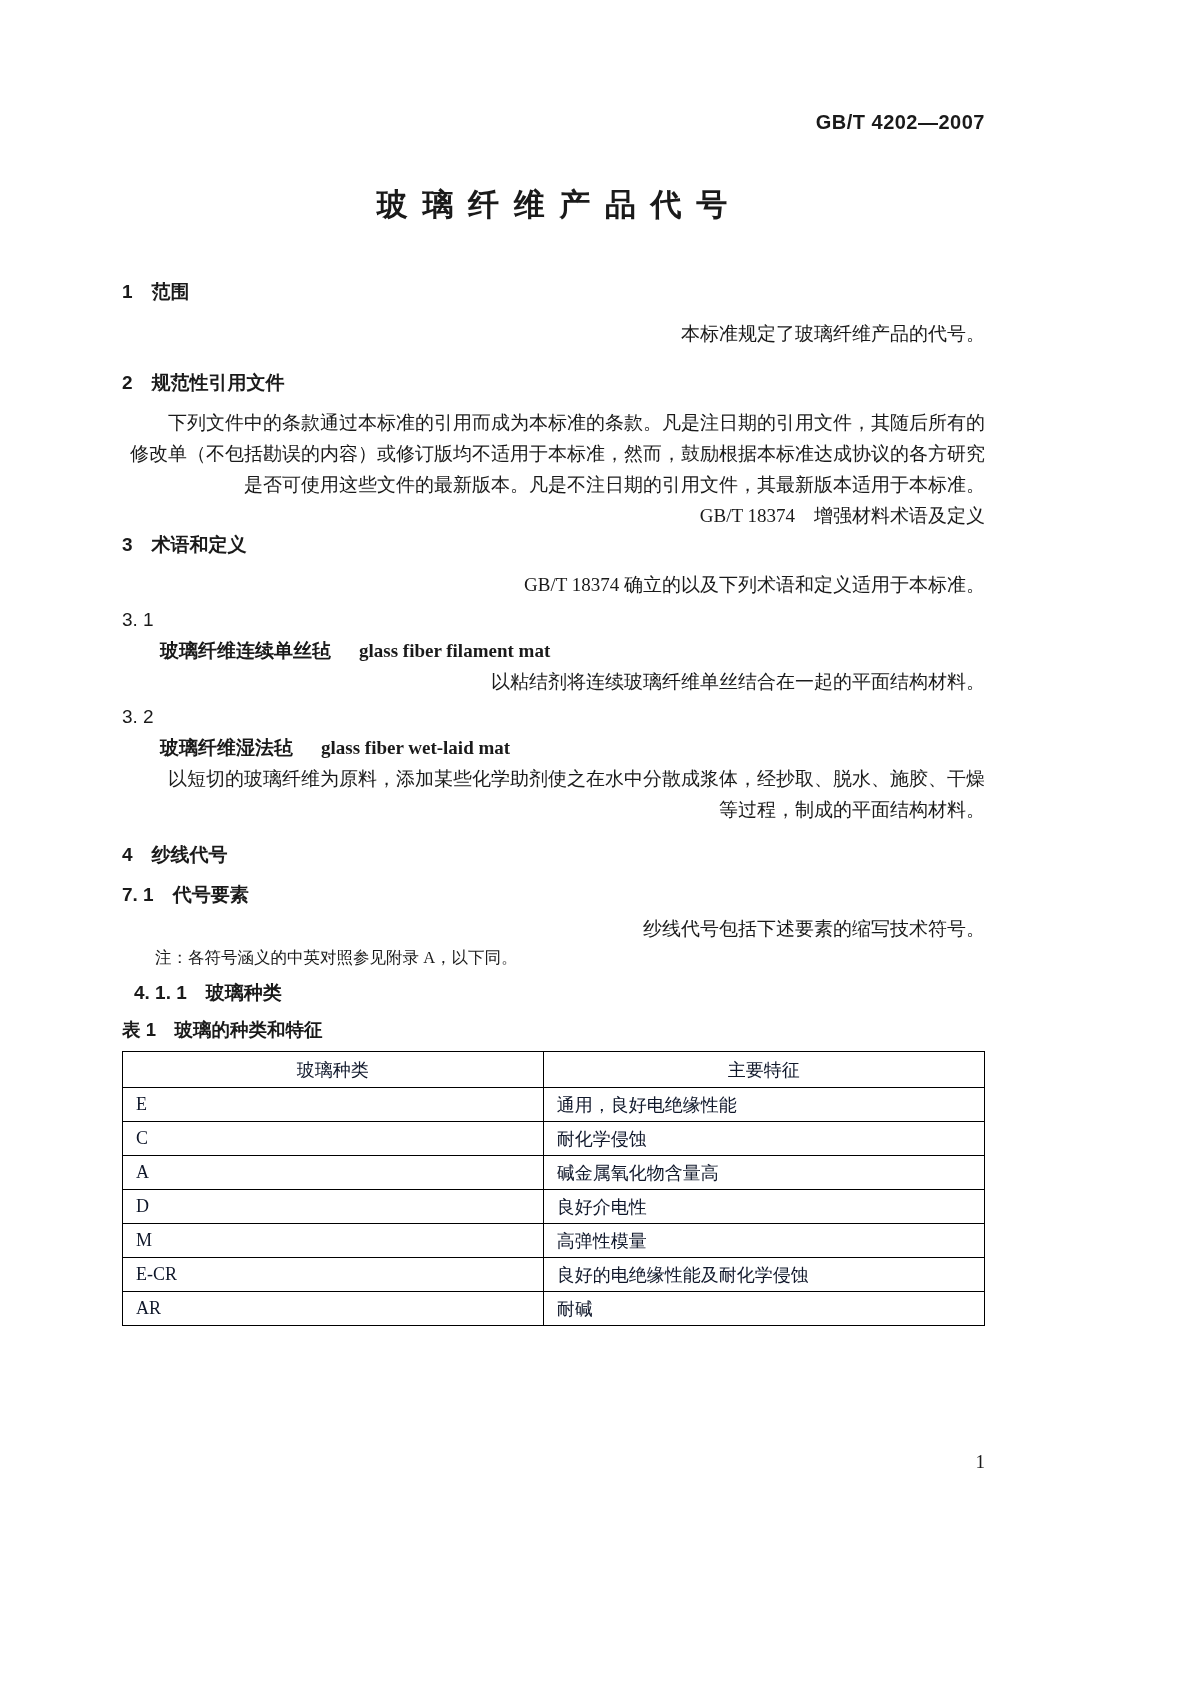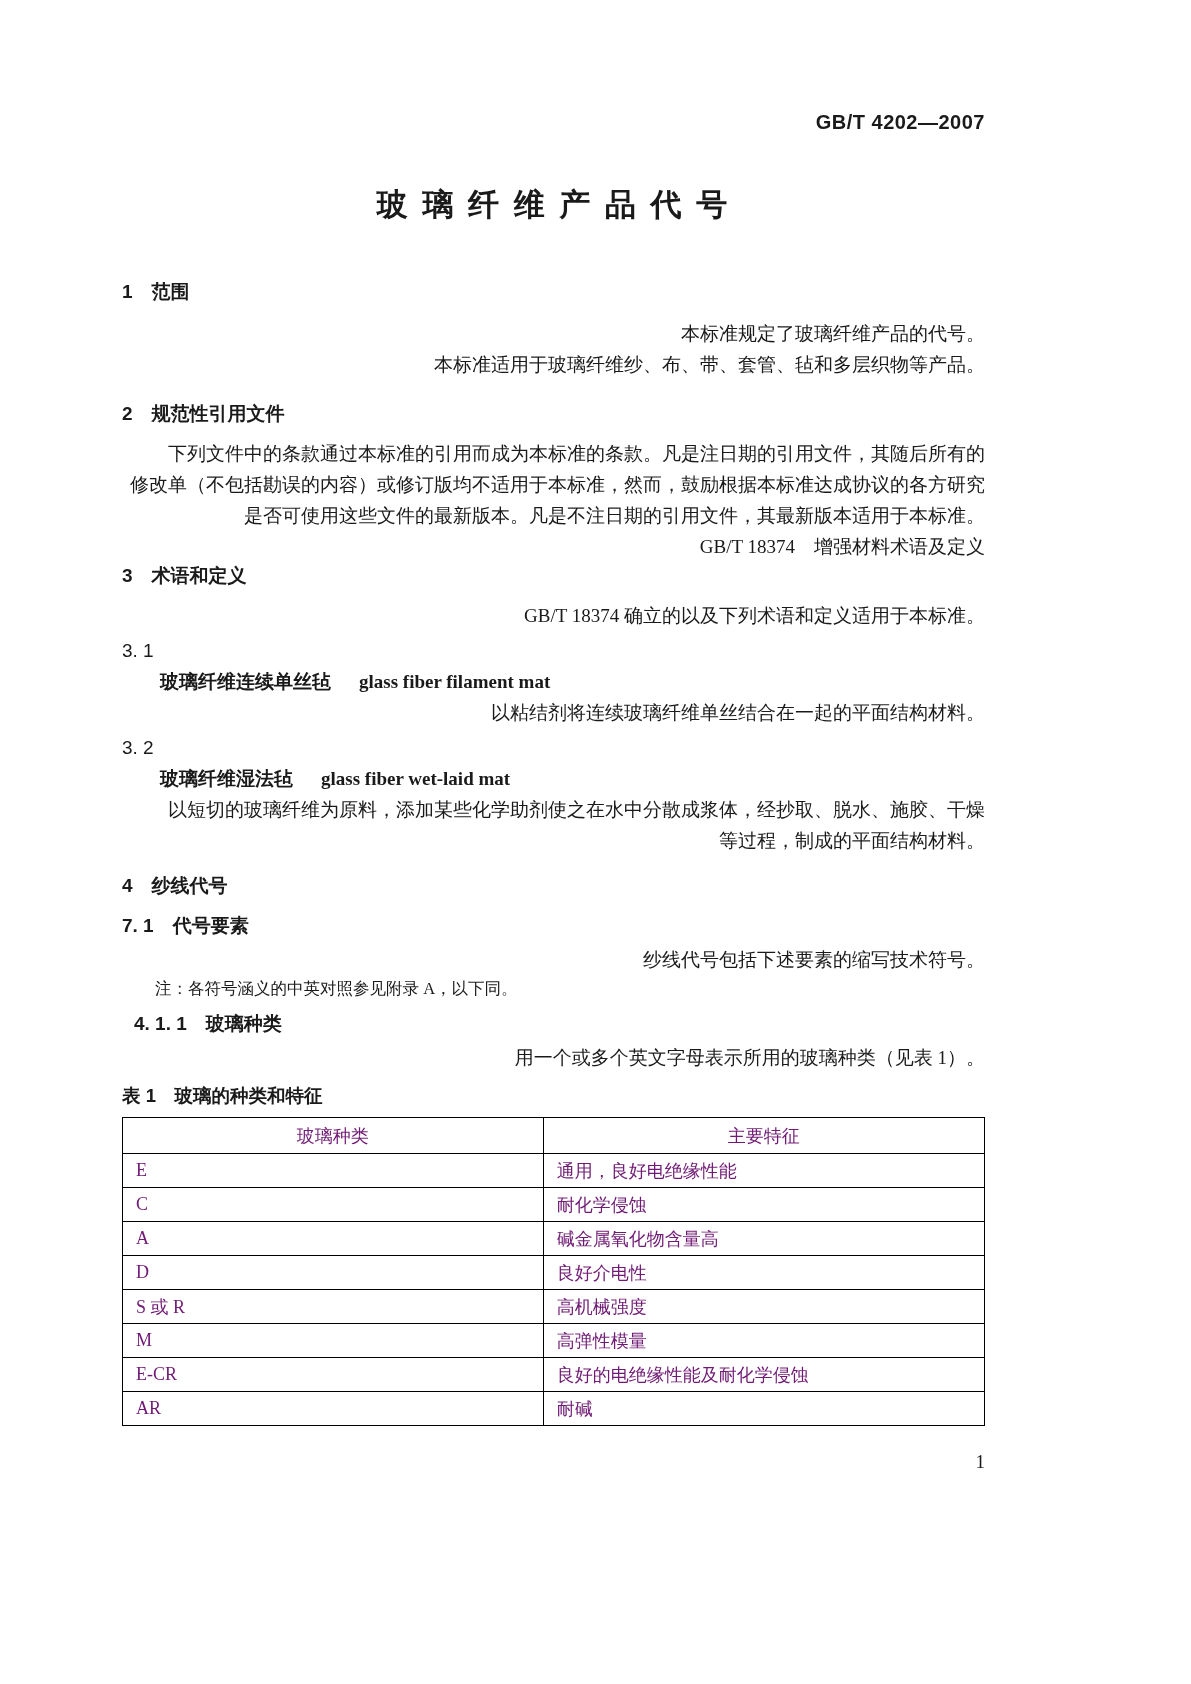--- a/index.html
+++ b/index.html
@@ -94,21 +94,21 @@
   table.t1 {
     margin-top: 8px;
     width: 100%;
     border-collapse: collapse;
     border: 1.5px solid #000;
   }
   table.t1 th, table.t1 td {
     border: 1px solid #000;
     font-size: 18px;
     font-weight: 400;
-    color: #701a75;
+    color: #0f172a;
   }
   table.t1 th {
     height: 36px;
     text-align: center;
     vertical-align: middle;
   }
   table.t1 td {
     height: 34px;
     vertical-align: middle;
     padding: 0 13px;
@@ -129,21 +129,20 @@
 
 <div class="page">
   <div class="content">
 
     <div class="doc-number">GB/T 4202—2007</div>
 
     <h1 class="doc-title">玻 璃 纤 维 产 品 代 号</h1>
 
     <h2 class="sec mt-s1">1　范围</h2>
     <p class="body indent mt-p">本标准规定了玻璃纤维产品的代号。</p>
-    <p class="body indent">本标准适用于玻璃纤维纱、布、带、套管、毡和多层织物等产品。</p>
 
     <h2 class="sec mt-s2">2　规范性引用文件</h2>
     <p class="body indent justify mt-p-sm">下列文件中的条款通过本标准的引用而成为本标准的条款。凡是注日期的引用文件，其随后所有的修改单（不包括勘误的内容）或修订版均不适用于本标准，然而，鼓励根据本标准达成协议的各方研究是否可使用这些文件的最新版本。凡是不注日期的引用文件，其最新版本适用于本标准。</p>
     <p class="body indent">GB/T 18374　增强材料术语及定义</p>
 
     <h2 class="sec mt-s3">3　术语和定义</h2>
     <p class="body indent mt-p-sm">GB/T 18374 确立的以及下列术语和定义适用于本标准。</p>
 
     <div class="clause-num">3. 1</div>
     <p class="term-line"><span class="term-zh">玻璃纤维连续单丝毡</span><span class="term-en">glass fiber filament mat</span></p>
@@ -153,21 +152,20 @@
     <p class="term-line"><span class="term-zh">玻璃纤维湿法毡</span><span class="term-en">glass fiber wet-laid mat</span></p>
     <p class="body indent justify">以短切的玻璃纤维为原料，添加某些化学助剂使之在水中分散成浆体，经抄取、脱水、施胶、干燥等过程，制成的平面结构材料。</p>
 
     <h2 class="sec mt-s4">4　纱线代号</h2>
 
     <h2 class="sec mt-sub">7. 1　代号要素</h2>
     <p class="body indent mt-p-xs">纱线代号包括下述要素的缩写技术符号。</p>
     <p class="note">注：各符号涵义的中英对照参见附录 A，以下同。</p>
 
     <h2 class="sec mt-sub2">4. 1. 1　玻璃种类</h2>
-    <p class="body indent mt-p-xs">用一个或多个英文字母表示所用的玻璃种类（见表 1）。</p>
 
     <div class="table-caption">表 1　玻璃的种类和特征</div>
 
     <table class="t1">
       <colgroup>
           <col class="c1">
           <col class="c2">
         </colgroup>
       <thead>
         <tr>
@@ -186,24 +184,20 @@
         </tr>
         <tr>
           <td>A</td>
           <td>碱金属氧化物含量高</td>
         </tr>
         <tr>
           <td>D</td>
           <td>良好介电性</td>
         </tr>
         <tr>
-          <td>S 或 R</td>
-          <td>高机械强度</td>
-        </tr>
-        <tr>
           <td>M</td>
           <td>高弹性模量</td>
         </tr>
         <tr>
           <td>E-CR</td>
           <td>良好的电绝缘性能及耐化学侵蚀</td>
         </tr>
         <tr>
           <td>AR</td>
           <td>耐碱</td>

